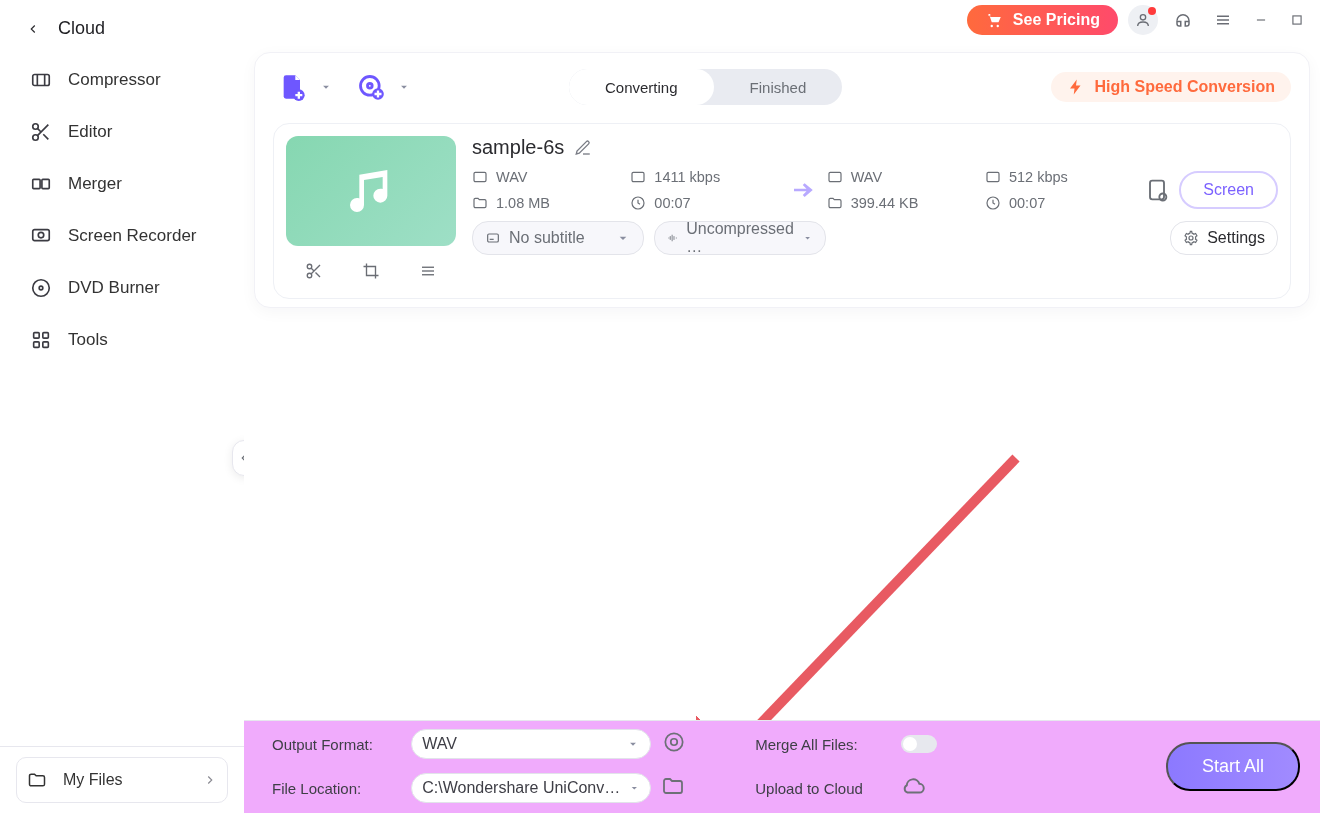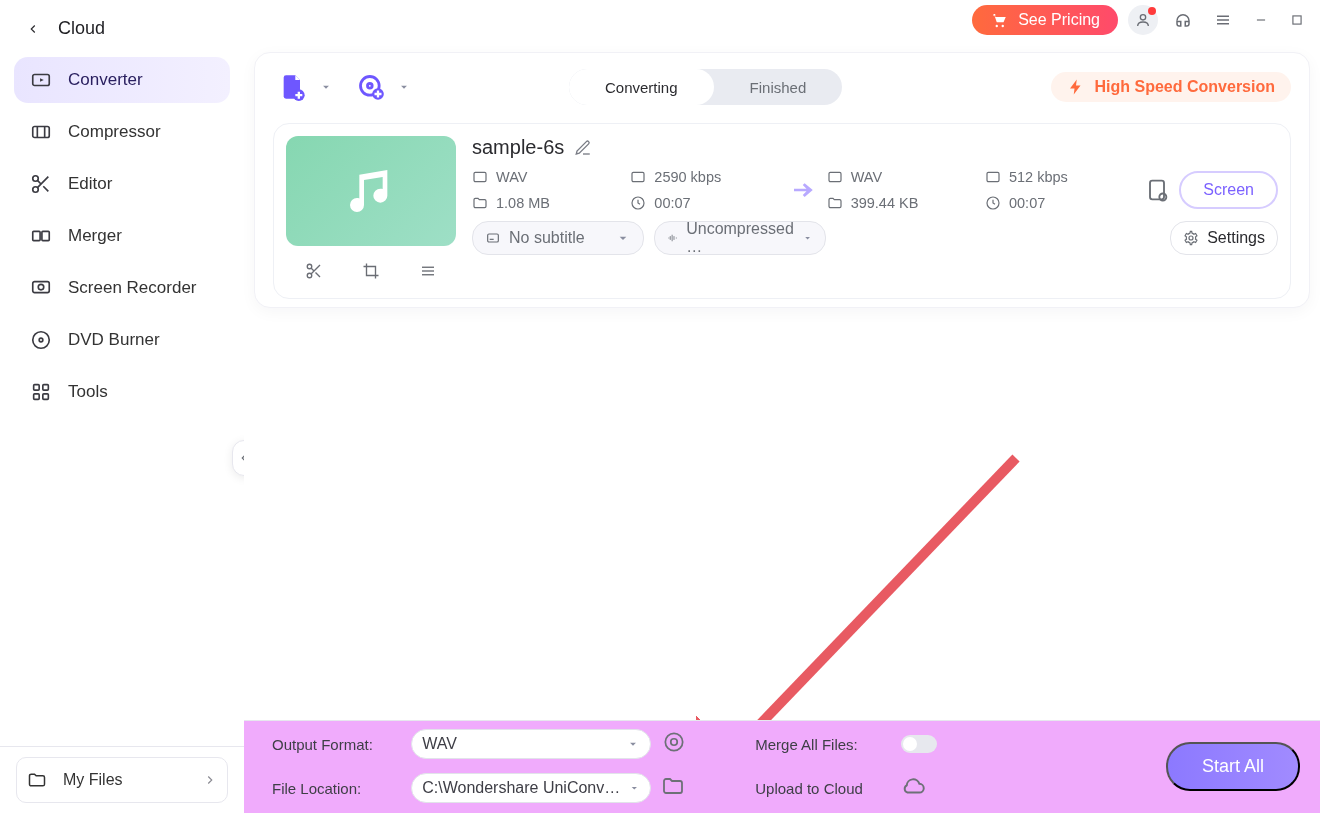--- a/index.html
+++ b/index.html
@@ -31,21 +31,21 @@
   .menu-item.active{background:var(--side-active);color:#2a2060}
   .menu-item .label{font-size:17px}
   .collapse-handle{position:absolute;right:-12px;top:440px;width:24px;height:36px;border-radius:12px 0 0 12px;background:#fff;box-shadow:0 2px 10px rgba(0,0,0,.08);display:flex;align-items:center;justify-content:center;color:#6b6f76;border:1px solid var(--border)}
   .sidebar-footer{margin-top:auto;border-top:1px solid var(--border);padding:10px 16px}
   .myfiles{display:flex;align-items:center;gap:16px;border-radius:10px;padding:12px 10px;color:#333;background:#fff;border:1px solid var(--border)}
   .myfiles .label{font-size:16px}
   .myfiles .go{margin-left:auto;color:#8a8a92}
   
   .main{flex:1;display:flex;flex-direction:column;background:#fff;position:relative}
   .topbar{height:40px;display:flex;align-items:center;justify-content:flex-end;padding-right:10px;gap:10px}
-  .pricing{display:flex;align-items:center;gap:10px;background:linear-gradient(90deg,#ff6a3d,#ff4a6b);color:#fff;font-weight:400;border-radius:18px;padding:6px 18px}
+  .pricing{display:flex;align-items:center;gap:10px;background:linear-gradient(90deg,#ff6a3d,#ff4a6b);color:#fff;font-weight:700;border-radius:18px;padding:6px 18px}
   .pricing svg{width:18px;height:18px}
   .icon-btn{width:30px;height:30px;border-radius:50%;background:#eef0f4;display:flex;align-items:center;justify-content:center;color:#6a6d74;position:relative}
   .dot{position:absolute;right:2px;top:2px;width:8px;height:8px;border-radius:50%;background:#ff3b3b}
   .winbtn{width:26px;height:26px;border-radius:4px;display:flex;align-items:center;justify-content:center;color:#6a6d74}
   .content{flex:1;position:relative;padding:12px 0 0 0}
   .card{margin:0 10px;border-radius:16px;background:#fff;border:1px solid #f1f1f6;box-shadow:0 4px 16px rgba(23, 23, 46, .04);padding:14px 18px 8px 18px}
   .card-top{display:flex;align-items:center;gap:18px}
   .addgroup{display:flex;align-items:center;gap:6px}
   .addbtn{display:flex;align-items:center;gap:6px;padding:6px;border-radius:10px}
   .addbtn svg{width:28px;height:28px}
@@ -99,27 +99,20 @@
 <div class="app">
 
   <aside class="sidebar">
     <div class="nav-home">
       <svg class="chev" viewBox="0 0 24 24" fill="none" stroke="currentColor" stroke-width="2">
           <polyline points="15 18 9 12 15 6"></polyline>
         </svg>
       <span class="label">Cloud</span>
     </div>
     <nav class="menu">
-      <div class="menu-item active">
-        <svg class="icon" viewBox="0 0 24 24" fill="none" stroke="currentColor" stroke-width="1.8">
-            <rect x="3" y="6" width="18" height="12" rx="2"></rect>
-            <polygon points="11 10 15 12 11 14 11 10" fill="currentColor" stroke="none"></polygon>
-          </svg>
-        <span class="label">Converter</span>
-      </div>
       <div class="menu-item">
         <svg class="icon" viewBox="0 0 24 24" fill="none" stroke="currentColor" stroke-width="1.8">
             <rect x="3" y="6" width="18" height="12" rx="2"></rect>
             <path d="M8 6v12M16 6v12"></path>
           </svg>
         <span class="label">Compressor</span>
       </div>
       <div class="menu-item">
         <svg class="icon" viewBox="0 0 24 24" fill="none" stroke="currentColor" stroke-width="1.8">
             <circle cx="6" cy="6" r="3"></circle>
@@ -315,21 +308,21 @@
                       <path d="M3 7a2 2 0 0 1 2-2h4l2 2h8a2 2 0 0 1 2 2v8a2 2 0 0 1-2 2H5a2 2 0 0 1-2-2z"></path>
                     </svg>
                     <span>1.08 MB</span>
                   </div>
               </div>
               <div class="col">
                 <div class="spec">
                     <svg viewBox="0 0 24 24" fill="none" stroke="currentColor" stroke-width="1.8">
                       <rect x="3" y="5" width="18" height="14" rx="2"></rect>
                     </svg>
-                    <span>2590 kbps</span>
+                    <span>1411 kbps</span>
                   </div>
                 <div class="spec">
                     <svg viewBox="0 0 24 24" fill="none" stroke="currentColor" stroke-width="1.8">
                       <circle cx="12" cy="12" r="9"></circle>
                       <path d="M12 7v5l3 2"></path>
                     </svg>
                     <span>00:07</span>
                   </div>
               </div>
               <div style="display:flex;align-items:center;justify-content:center">

